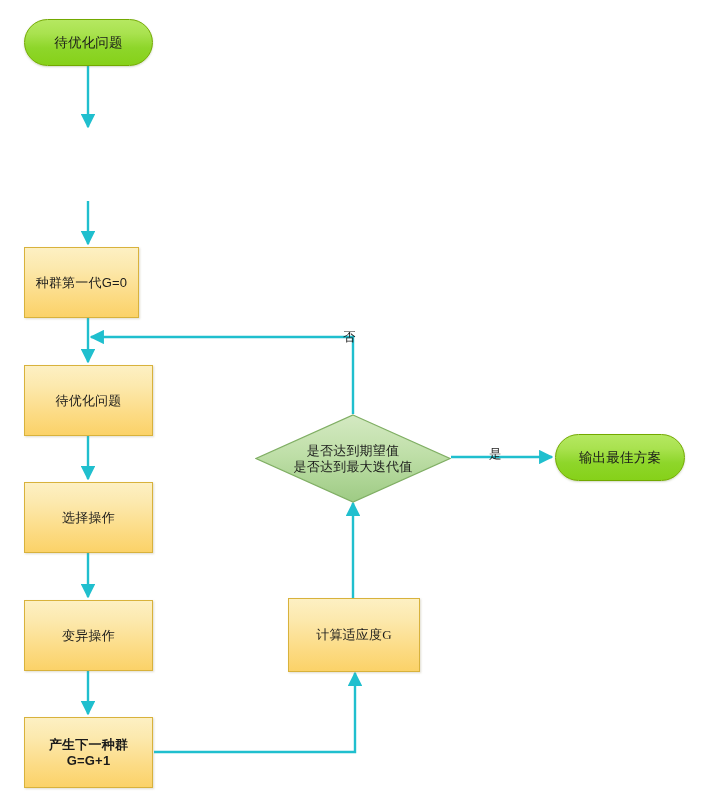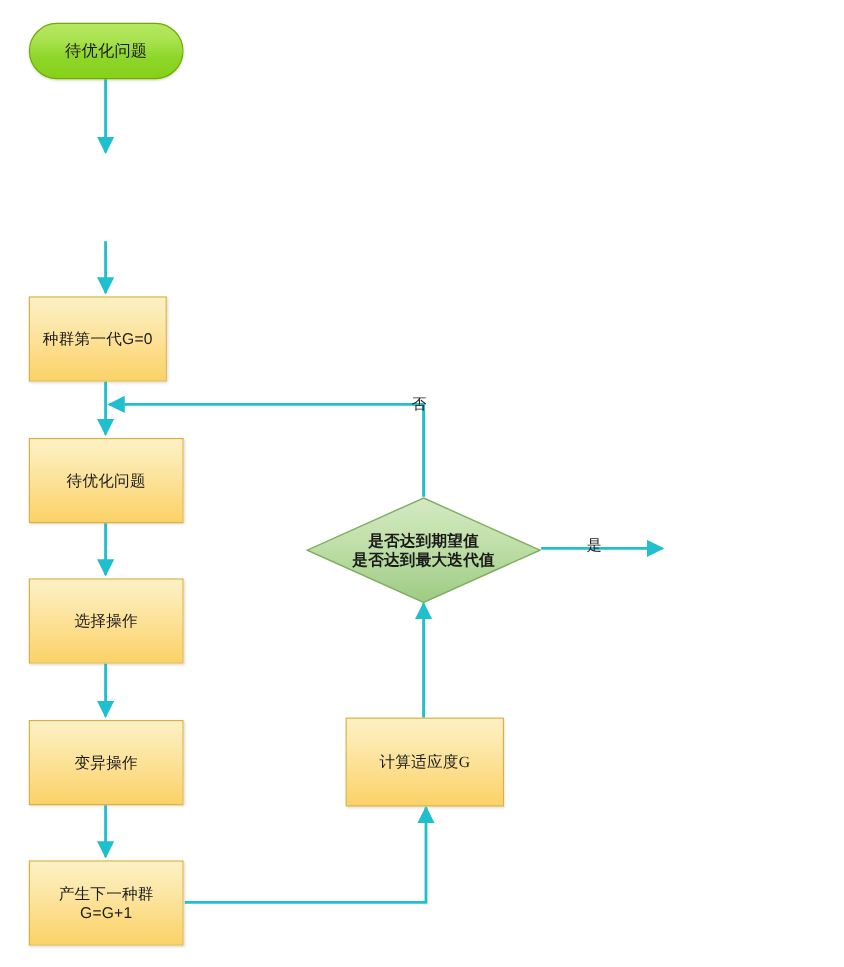--- a/index.html
+++ b/index.html
@@ -131,38 +131,41 @@
   </div>
 
   <div class="process" style="left:24px; top:600px; width:129px; height:71px; z-index:2;">
     <span class="node-label">变异操作</span>
   </div>
 
   <div class="process" style="left:24px; top:482px; width:129px; height:71px; z-index:2;">
     <span class="node-label">选择操作</span>
   </div>
 
-  <div class="process" style="left:24px; top:717px; width:129px; height:71px; z-index:2;">
+  <div class="process" style="left:24px; top:717px; width:129px; height:71px; z-index:2;font-weight:bold;">
     <span class="node-label">产生下一种群
 G=G+1</span>
   </div>
 
   <div class="process" style="left:288px; top:598px; width:132px; height:74px; z-index:2;font-family:Liberation Serif, serif;">
     <span class="node-label">计算适应度G</span>
   </div>
 
-  <div class="decision" style="left:255px; top:414px; width:196px; height:89px; z-index:2;font-weight:bold;">
+  <div class="decision" style="left:255px; top:414px; width:196px; height:89px; z-index:2;">
     <svg width="196" height="89" viewBox="0 0 196 89" xmlns="http://www.w3.org/2000/svg">
       <defs>
         <linearGradient id="decGrad" x1="0" y1="0" x2="0" y2="1">
           <stop offset="0%" stop-color="#d4e9c2"></stop>
           <stop offset="45%" stop-color="#bfdfa8"></stop>
           <stop offset="100%" stop-color="#9ecb84"></stop>
         </linearGradient>
       </defs>
       <polygon points="98,1 195,44.5 98,88 1,44.5" fill="url(#decGrad)" stroke="#7fae63" stroke-width="1.2"></polygon>
     </svg>
     <span class="node-label">是否达到期望值
 是否达到最大迭代值</span>
   </div>
 
+  <div class="terminal" style="left:555px; top:434px; width:130px; height:47px; z-index:2;">
+    <span class="node-label">输出最佳方案</span>
+  </div>
 
 </div>
 
 </body></html>

